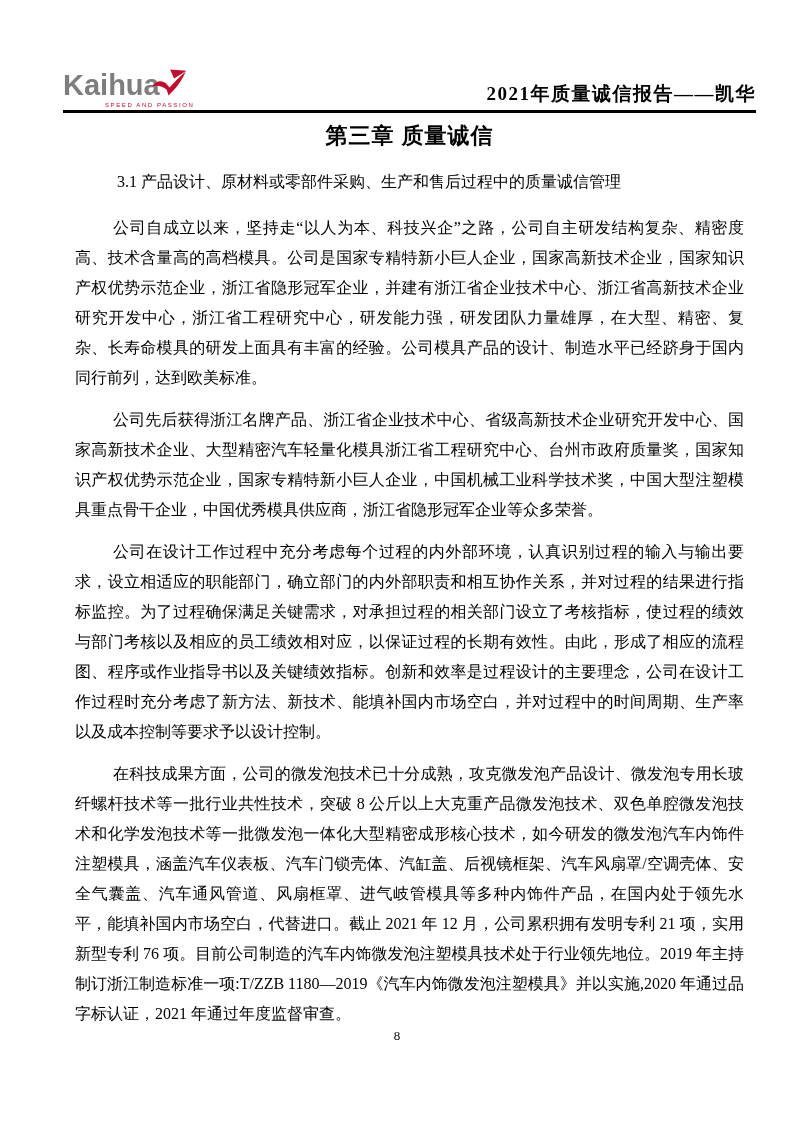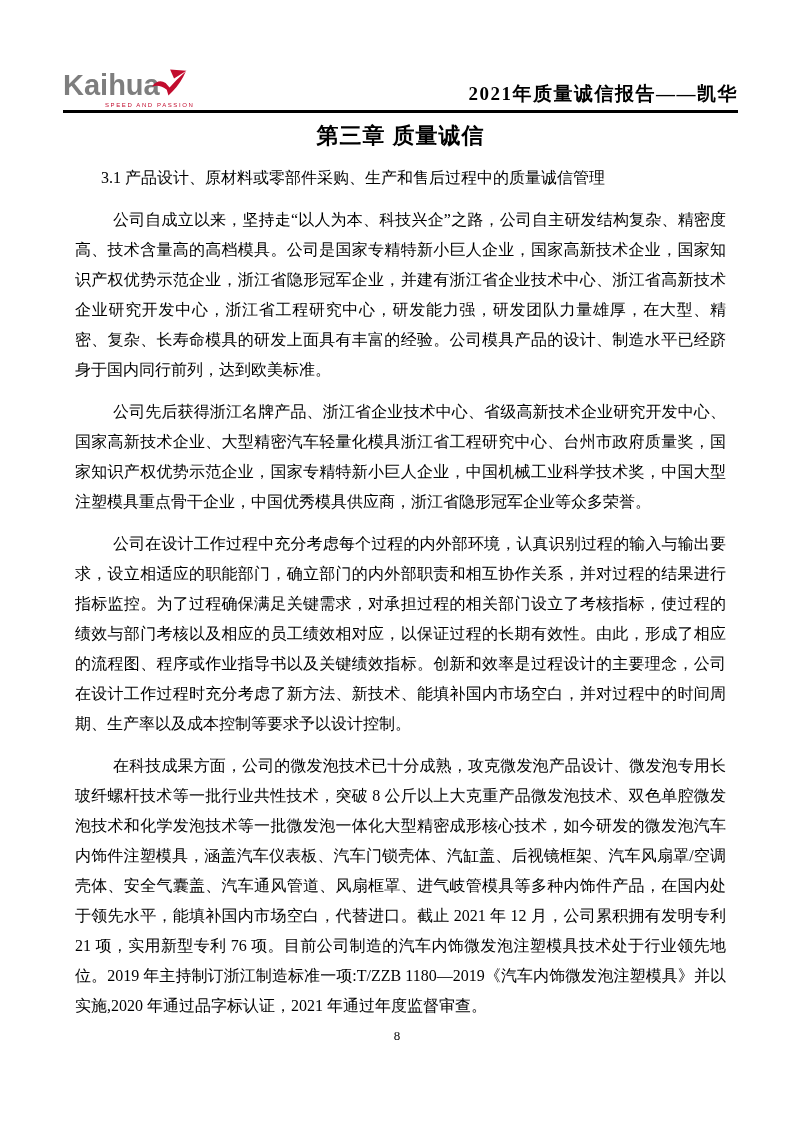--- a/index.html
+++ b/index.html
@@ -7,21 +7,21 @@
     padding: 0;
     background: #ffffff;
   }
   .page {
     position: relative;
     width: 794px;
     height: 1123px;
     margin: 0 auto;
     background: #ffffff;
     box-sizing: border-box;
-    padding: 54px 56px 0 63px;
+    padding: 54px 38px 0 63px;
     font-family: "Liberation Serif", "DejaVu Serif", serif;
     color: #000000;
     overflow: hidden;
   }
   
   .doc-header {
     display: flex;
     justify-content: space-between;
     align-items: flex-end;
     height: 54px;
@@ -71,27 +71,27 @@
     border-top: 3px solid #000000;
     margin: 2px 0 0 0;
   }
   
   .chapter-title {
     text-align: center;
     font-family: "Liberation Sans", "DejaVu Sans", sans-serif;
     font-weight: bold;
     font-size: 22px;
     letter-spacing: 1px;
-    margin: 8px 0 12px 0;
+    margin: 8px 0 5px 0;
     line-height: 30px;
   }
   .sec-heading {
     font-size: 16px;
     font-weight: normal;
-    margin: 0;
+    margin: 16px;
     line-height: 30px;
     text-indent: 38px;
   }
   .body-para {
     font-size: 16px;
     margin: 12px;
     line-height: 30px;
     text-align: justify;
     text-indent: 38px;
   }

